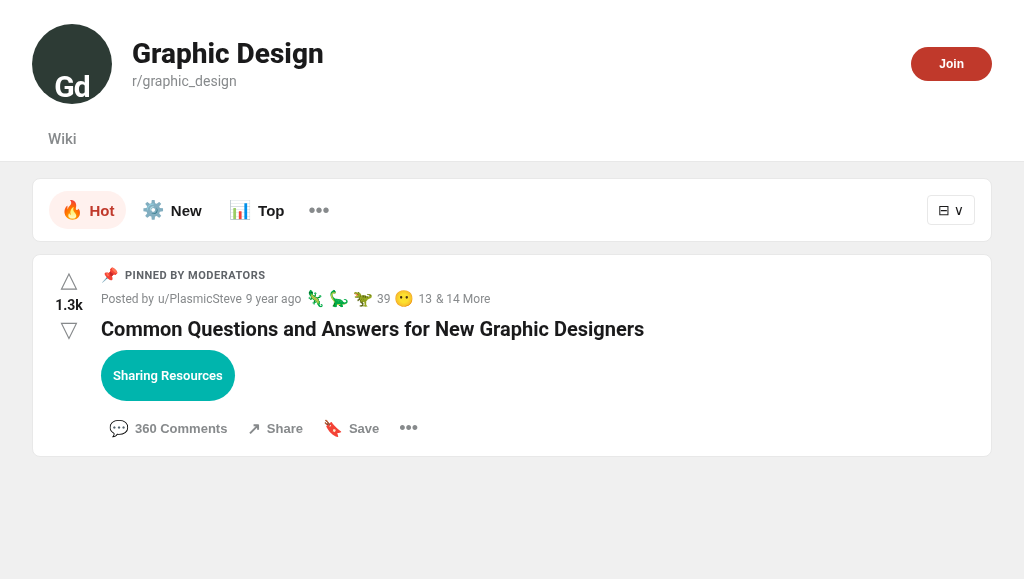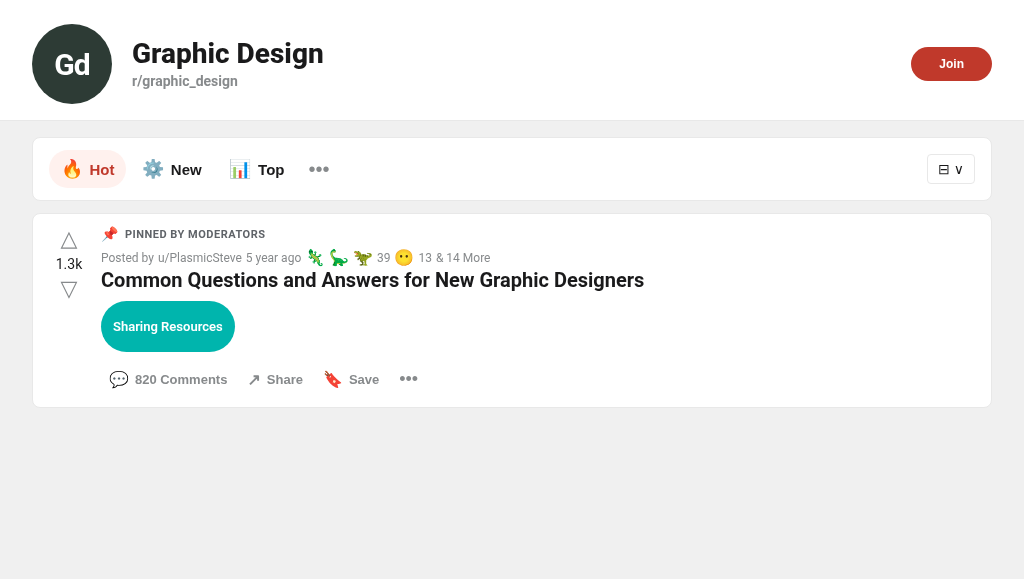--- a/index.html
+++ b/index.html
@@ -27,21 +27,21 @@
       align-items: center;
       gap: 20px;
       margin-bottom: 16px;
     }
     .avatar {
       width: 80px;
       height: 80px;
       border-radius: 50%;
       background: #2d3b35;
       display: flex;
-      align-items: center;
+      align-items: flex-end;
       justify-content: center;
       flex-shrink: 0;
     }
     .avatar-text {
       color: #fff;
       font-size: 30px;
       font-weight: 700;
       letter-spacing: -1px;
     }
     .subreddit-details {
@@ -50,21 +50,20 @@
     .subreddit-name {
       font-size: 28px;
       font-weight: 800;
       color: #1a1a1b;
       line-height: 1.1;
     }
     .subreddit-handle {
       font-size: 14px;
       color: #878a8c;
       margin-top: 4px;
-      font-weight: bold;
     }
     .join-button {
       background: #c0392b;
       color: #fff;
       border: none;
       border-radius: 999px;
       padding: 10px 28px;
       font-size: 12px;
       font-weight: 700;
       cursor: pointer;
@@ -167,21 +166,21 @@
       background: transparent;
       border: none;
       cursor: pointer;
       font-size: 22px;
       color: #878a8c;
       line-height: 1;
       padding: 2px;
     }
     .vote-count {
       font-size: 14px;
-      font-weight: 400;
+      font-weight: 700;
       color: #1a1a1b;
     }
     .post-content {
       flex: 1;
     }
     .pinned-label {
       display: flex;
       align-items: center;
       gap: 6px;
       font-size: 11px;
@@ -191,21 +190,21 @@
       letter-spacing: 0.5px;
       margin-bottom: 6px;
     }
     .pin-icon {
       font-size: 14px;
       color: #5f6368;
     }
     .post-meta {
       font-size: 12px;
       color: #878a8c;
-      margin-bottom: 0;
+      margin-bottom: 8px;
       display: flex;
       align-items: center;
       gap: 4px;
       flex-wrap: wrap;
     }
     .post-meta .emoji {
       font-size: 16px;
     }
     .post-title {
       font-size: 20px;
@@ -264,20 +263,21 @@
       <div class="avatar">
         <span class="avatar-text">Gd</span>
       </div>
       <div class="subreddit-details">
         <div class="subreddit-name">Graphic Design</div>
         <div class="subreddit-handle">r/graphic_design</div>
       </div>
       <button class="join-button">Join</button>
     </div>
     <nav class="nav-tabs">
+      <a class="nav-tab">Wiki</a>
     </nav>
   </div>
 
   <div class="content-area">
 
     <div class="sort-bar">
       <button class="sort-button active">
         <span class="icon hot-icon">🔥</span>
         <span>Hot</span>
       </button>
@@ -303,35 +303,35 @@
         <button class="vote-arrow">▽</button>
       </div>
       <div class="post-content">
         <div class="pinned-label">
           <span class="pin-icon">📌</span>
           <span>PINNED BY MODERATORS</span>
         </div>
         <div class="post-meta">
           <span>Posted by</span>
           <span>u/PlasmicSteve</span>
-          <span>5 year ago</span>
+          <span>9 year ago</span>
           <span class="emoji">🦎</span>
           <span class="emoji">🦕</span>
           <span class="emoji">🦖</span>
           <span>39</span>
           <span class="emoji">😶</span>
           <span>13</span>
           <span>&amp; 14 More</span>
         </div>
         <div class="post-title">Common Questions and Answers for New Graphic Designers</div>
         <div class="flair">Sharing Resources</div>
         <div class="post-actions">
           <button class="action-button">
             <span class="action-icon">💬</span>
-            <span>820 Comments</span>
+            <span>360 Comments</span>
           </button>
           <button class="action-button">
             <span class="action-icon">↗</span>
             <span>Share</span>
           </button>
           <button class="action-button">
             <span class="action-icon">🔖</span>
             <span>Save</span>
           </button>
           <button class="more-actions">•••</button>

